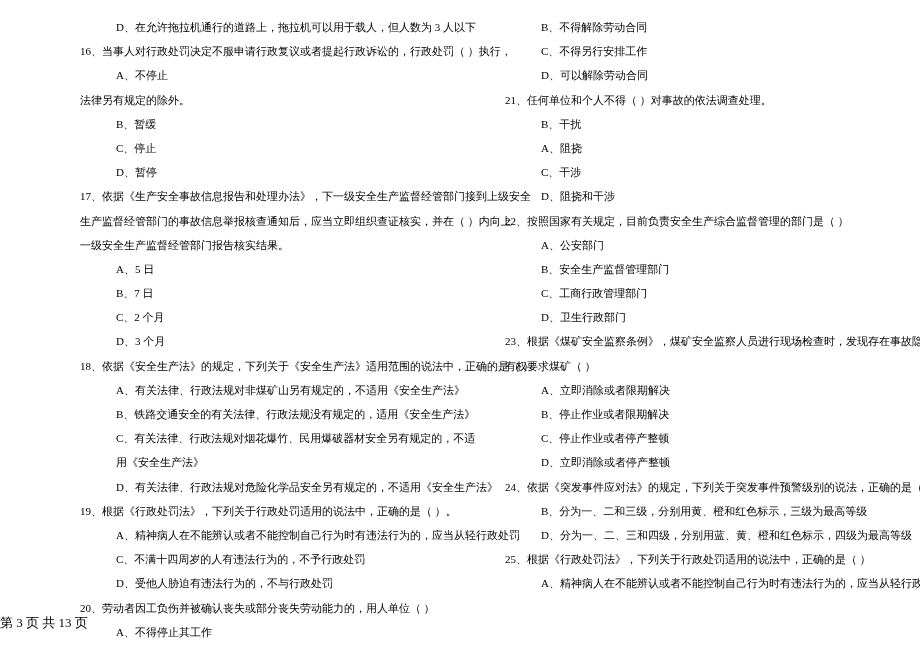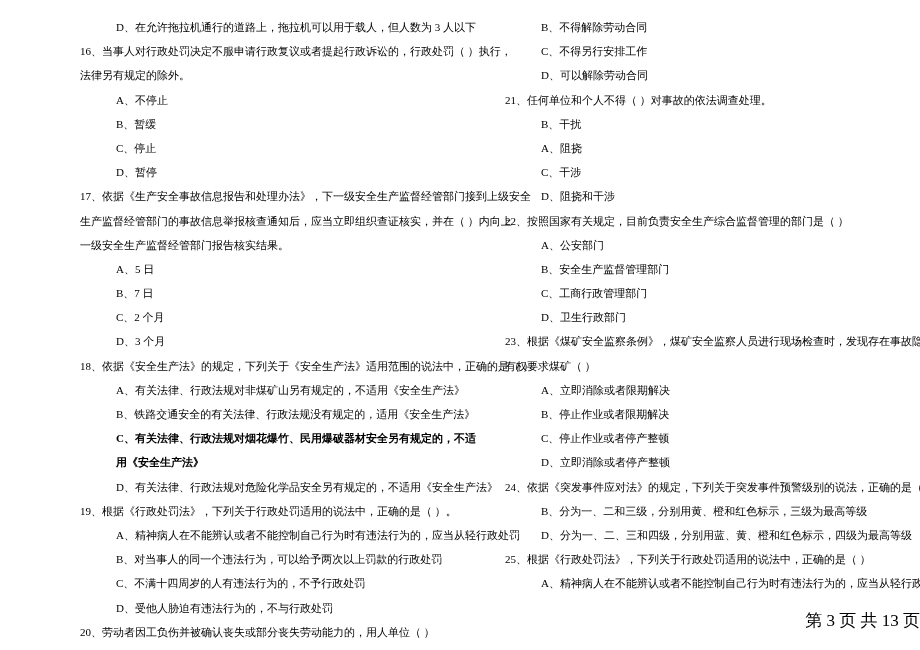--- a/index.html
+++ b/index.html
@@ -21,57 +21,56 @@
     .column {
       flex: 1;
       line-height: 2.2;
     }
     .col-left { width: 50%; }
     .col-right { width: 50%; }
     .line { white-space: nowrap; }
     .option { padding-left: 36px; }
     .question { padding-left: 0; }
     .question-cont { padding-left: 0; }
-    .sub-option { padding-left: 36px; white-space: normal; font-weight: bold; }
+    .sub-option { padding-left: 36px; white-space: normal; }
     .footer {
       position: absolute;
       bottom: 18px;
       left: 0;
       right: 0;
-      text-align: right;
-      font-size: 17px;
+      text-align: left;
+      font-size: 13px;
     }
   </style>
 </head>
 <body>
 
 <div class="page">
   <div class="column col-left">
     <div class="line option">D、在允许拖拉机通行的道路上，拖拉机可以用于载人，但人数为 3 人以下</div>
     <div class="line question">16、当事人对行政处罚决定不服申请行政复议或者提起行政诉讼的，行政处罚（       ）执行，</div>
+    <div class="line option">A、不停止</div>
     <div class="line question-cont">法律另有规定的除外。</div>
-    <div class="line option">A、不停止</div>
     <div class="line option">B、暂缓</div>
     <div class="line option">C、停止</div>
     <div class="line option">D、暂停</div>
     <div class="line question">17、依据《生产安全事故信息报告和处理办法》，下一级安全生产监督经管部门接到上级安全</div>
     <div class="line question-cont">生产监督经管部门的事故信息举报核查通知后，应当立即组织查证核实，并在（       ）内向上</div>
     <div class="line question-cont">一级安全生产监督经管部门报告核实结果。</div>
     <div class="line option">A、5 日</div>
     <div class="line option">B、7 日</div>
     <div class="line option">C、2 个月</div>
     <div class="line option">D、3 个月</div>
     <div class="line question">18、依据《安全生产法》的规定，下列关于《安全生产法》适用范围的说法中，正确的是（       ）</div>
     <div class="line option">A、有关法律、行政法规对非煤矿山另有规定的，不适用《安全生产法》</div>
     <div class="line option">B、铁路交通安全的有关法律、行政法规没有规定的，适用《安全生产法》</div>
     <div class="sub-option">C、有关法律、行政法规对烟花爆竹、民用爆破器材安全另有规定的，不适用《安全生产法》</div>
     <div class="line option">D、有关法律、行政法规对危险化学品安全另有规定的，不适用《安全生产法》</div>
     <div class="line question">19、根据《行政处罚法》，下列关于行政处罚适用的说法中，正确的是（       ）。</div>
     <div class="line option">A、精神病人在不能辨认或者不能控制自己行为时有违法行为的，应当从轻行政处罚</div>
-    <div class="line option">B、对当事人的同一个违法行为，可以给予两次以上罚款的行政处罚</div>
     <div class="line option">C、不满十四周岁的人有违法行为的，不予行政处罚</div>
     <div class="line option">D、受他人胁迫有违法行为的，不与行政处罚</div>
     <div class="line question">20、劳动者因工负伤并被确认丧失或部分丧失劳动能力的，用人单位（       ）</div>
     <div class="line option">A、不得停止其工作</div>
   </div>
 
   <div class="column col-right">
     <div class="line option">B、不得解除劳动合同</div>
     <div class="line option">C、不得另行安排工作</div>
     <div class="line option">D、可以解除劳动合同</div>

